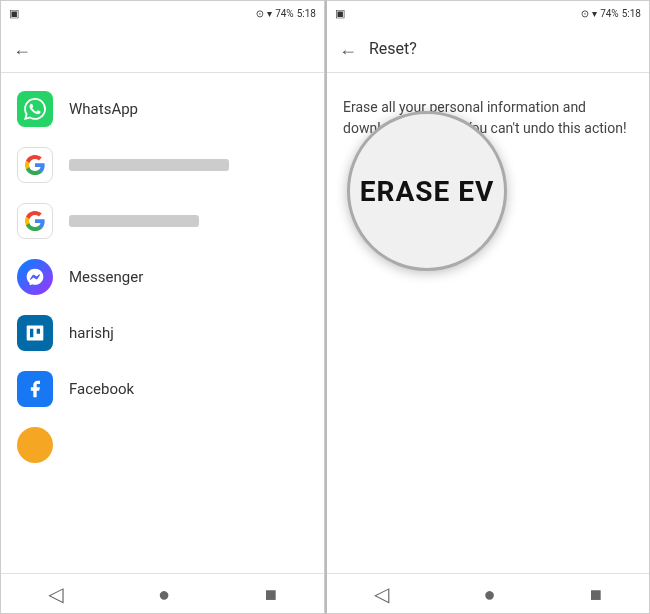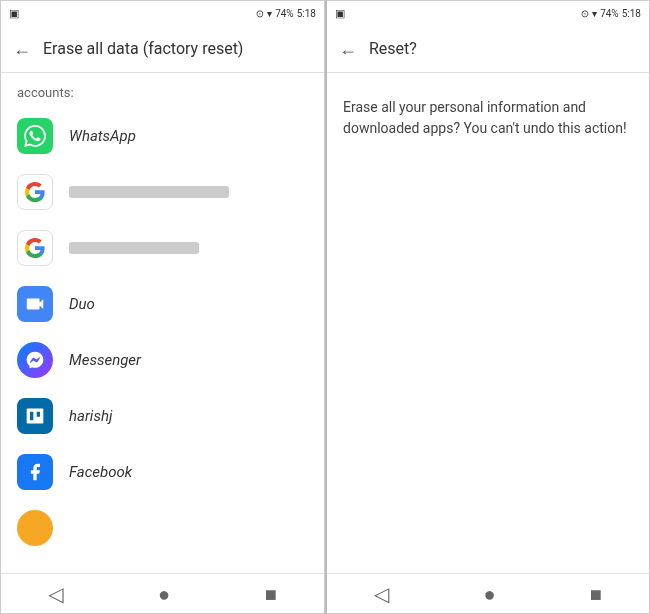--- a/index.html
+++ b/index.html
@@ -71,21 +71,20 @@
       color: #666;
       padding: 4px 16px 8px 16px;
     }
 
     .app-item {
       display: flex;
       align-items: center;
       padding: 10px 16px;
       gap: 16px;
       min-height: 52px;
-      font-style: italic;
     }
 
     .app-icon {
       width: 36px;
       height: 36px;
       border-radius: 8px;
       display: flex;
       align-items: center;
       justify-content: center;
       flex-shrink: 0;
@@ -190,25 +189,23 @@
     <div class="status-right">
       <span>⊙</span>
       <span>▾</span>
       <span>74%</span>
       <span>5:18</span>
     </div>
   </div>
 
   <div class="top-bar">
     <span class="back-arrow">←</span>
-    <span class="top-title">Erase all data (factory reset)</span>
   </div>
 
   <div class="content">
-    <div class="section-label">accounts:</div>
 
     <div class="app-item">
       <div class="app-icon icon-whatsapp">
         <svg width="22" height="22" viewBox="0 0 24 24" fill="white">
           <path d="M17.472 14.382c-.297-.149-1.758-.867-2.03-.967-.273-.099-.471-.148-.67.15-.197.297-.767.966-.94 1.164-.173.199-.347.223-.644.075-.297-.15-1.255-.463-2.39-1.475-.883-.788-1.48-1.761-1.653-2.059-.173-.297-.018-.458.13-.606.134-.133.298-.347.446-.52.149-.174.198-.298.298-.497.099-.198.05-.371-.025-.52-.075-.149-.669-1.612-.916-2.207-.242-.579-.487-.5-.669-.51-.173-.008-.371-.01-.57-.01-.198 0-.52.074-.792.372-.272.297-1.04 1.016-1.04 2.479 0 1.462 1.065 2.875 1.213 3.074.149.198 2.096 3.2 5.077 4.487.709.306 1.262.489 1.694.625.712.227 1.36.195 1.871.118.571-.085 1.758-.719 2.006-1.413.248-.694.248-1.289.173-1.413-.074-.124-.272-.198-.57-.347m-5.421 7.403h-.004a9.87 9.87 0 01-5.031-1.378l-.361-.214-3.741.982.998-3.648-.235-.374a9.86 9.86 0 01-1.51-5.26c.001-5.45 4.436-9.884 9.888-9.884 2.64 0 5.122 1.03 6.988 2.898a9.825 9.825 0 012.893 6.994c-.003 5.45-4.437 9.884-9.885 9.884m8.413-18.297A11.815 11.815 0 0012.05 0C5.495 0 .16 5.335.157 11.892c0 2.096.547 4.142 1.588 5.945L.057 24l6.305-1.654a11.882 11.882 0 005.683 1.448h.005c6.554 0 11.89-5.335 11.893-11.893a11.821 11.821 0 00-3.48-8.413z"></path>
         </svg>
       </div>
       <span class="app-name">WhatsApp</span>
     </div>
 
@@ -229,28 +226,20 @@
         <svg width="22" height="22" viewBox="0 0 24 24">
           <path fill="#4285F4" d="M22.56 12.25c0-.78-.07-1.53-.2-2.25H12v4.26h5.92c-.26 1.37-1.04 2.53-2.21 3.31v2.77h3.57c2.08-1.92 3.28-4.74 3.28-8.09z"></path>
           <path fill="#34A853" d="M12 23c2.97 0 5.46-.98 7.28-2.66l-3.57-2.77c-.98.66-2.23 1.06-3.71 1.06-2.86 0-5.29-1.93-6.16-4.53H2.18v2.84C3.99 20.53 7.7 23 12 23z"></path>
           <path fill="#FBBC05" d="M5.84 14.09c-.22-.66-.35-1.36-.35-2.09s.13-1.43.35-2.09V7.07H2.18C1.43 8.55 1 10.22 1 12s.43 3.45 1.18 4.93l2.85-2.22.81-.62z"></path>
           <path fill="#EA4335" d="M12 5.38c1.62 0 3.06.56 4.21 1.64l3.15-3.15C17.45 2.09 14.97 1 12 1 7.7 1 3.99 3.47 2.18 7.07l3.66 2.84c.87-2.6 3.3-4.53 6.16-4.53z"></path>
         </svg>
       </div>
       <div class="blurred-text" style="width:130px;height:12px;background:#ccc;border-radius:3px;"></div>
     </div>
 
-    <div class="app-item">
-      <div class="app-icon" style="background:#4285F4; border-radius:8px;">
-        <svg width="22" height="22" viewBox="0 0 24 24" fill="white">
-          <path d="M17 10.5V7c0-.55-.45-1-1-1H4c-.55 0-1 .45-1 1v10c0 .55.45 1 1 1h12c.55 0 1-.45 1-1v-3.5l4 4v-11l-4 4z"></path>
-        </svg>
-      </div>
-      <span class="app-name">Duo</span>
-    </div>
 
 
     <div class="app-item">
       <div class="app-icon" style="background:linear-gradient(135deg,#0084ff,#a033ff);border-radius:50%;">
         <svg width="20" height="20" viewBox="0 0 24 24" fill="white">
           <path d="M12 2C6.36 2 2 6.13 2 11.7c0 2.91 1.19 5.44 3.14 7.17.16.13.26.34.26.54l.05 1.69c.03.53.57.87 1.05.64l1.88-.83c.16-.07.34-.09.51-.05.99.27 2.05.42 3.11.42 5.64 0 10-4.13 10-9.7C22 6.13 17.64 2 12 2zm6 7.46l-2.93 4.67c-.47.73-1.47.92-2.17.4l-2.33-1.75c-.21-.16-.5-.16-.71 0l-3.14 2.38c-.42.32-.97-.19-.69-.63l2.93-4.67c.47-.73 1.47-.92 2.17-.4l2.33 1.75c.21.16.5.16.71 0l3.14-2.38c.42-.32.97.19.69.63z"></path>
         </svg>
       </div>
       <span class="app-name">Messenger</span>
     </div>
@@ -308,19 +297,22 @@
     <span class="back-arrow">←</span>
     <span class="top-title">Reset?</span>
   </div>
 
   <div class="content">
     <div class="reset-content">
       <p class="reset-description">Erase all your personal information and downloaded apps? You can't undo this action!</p>
     </div>
   </div>
 
+  <div class="magnify-circle right-magnify" style="position:absolute;top:110px;left:20px;">
+    <span class="magnify-text">ERASE EV</span>
+  </div>
 
   <div class="bottom-nav">
     <span class="nav-btn">◁</span>
     <span class="nav-btn">●</span>
     <span class="nav-btn">■</span>
   </div>
 </div>
 
 </body></html>

